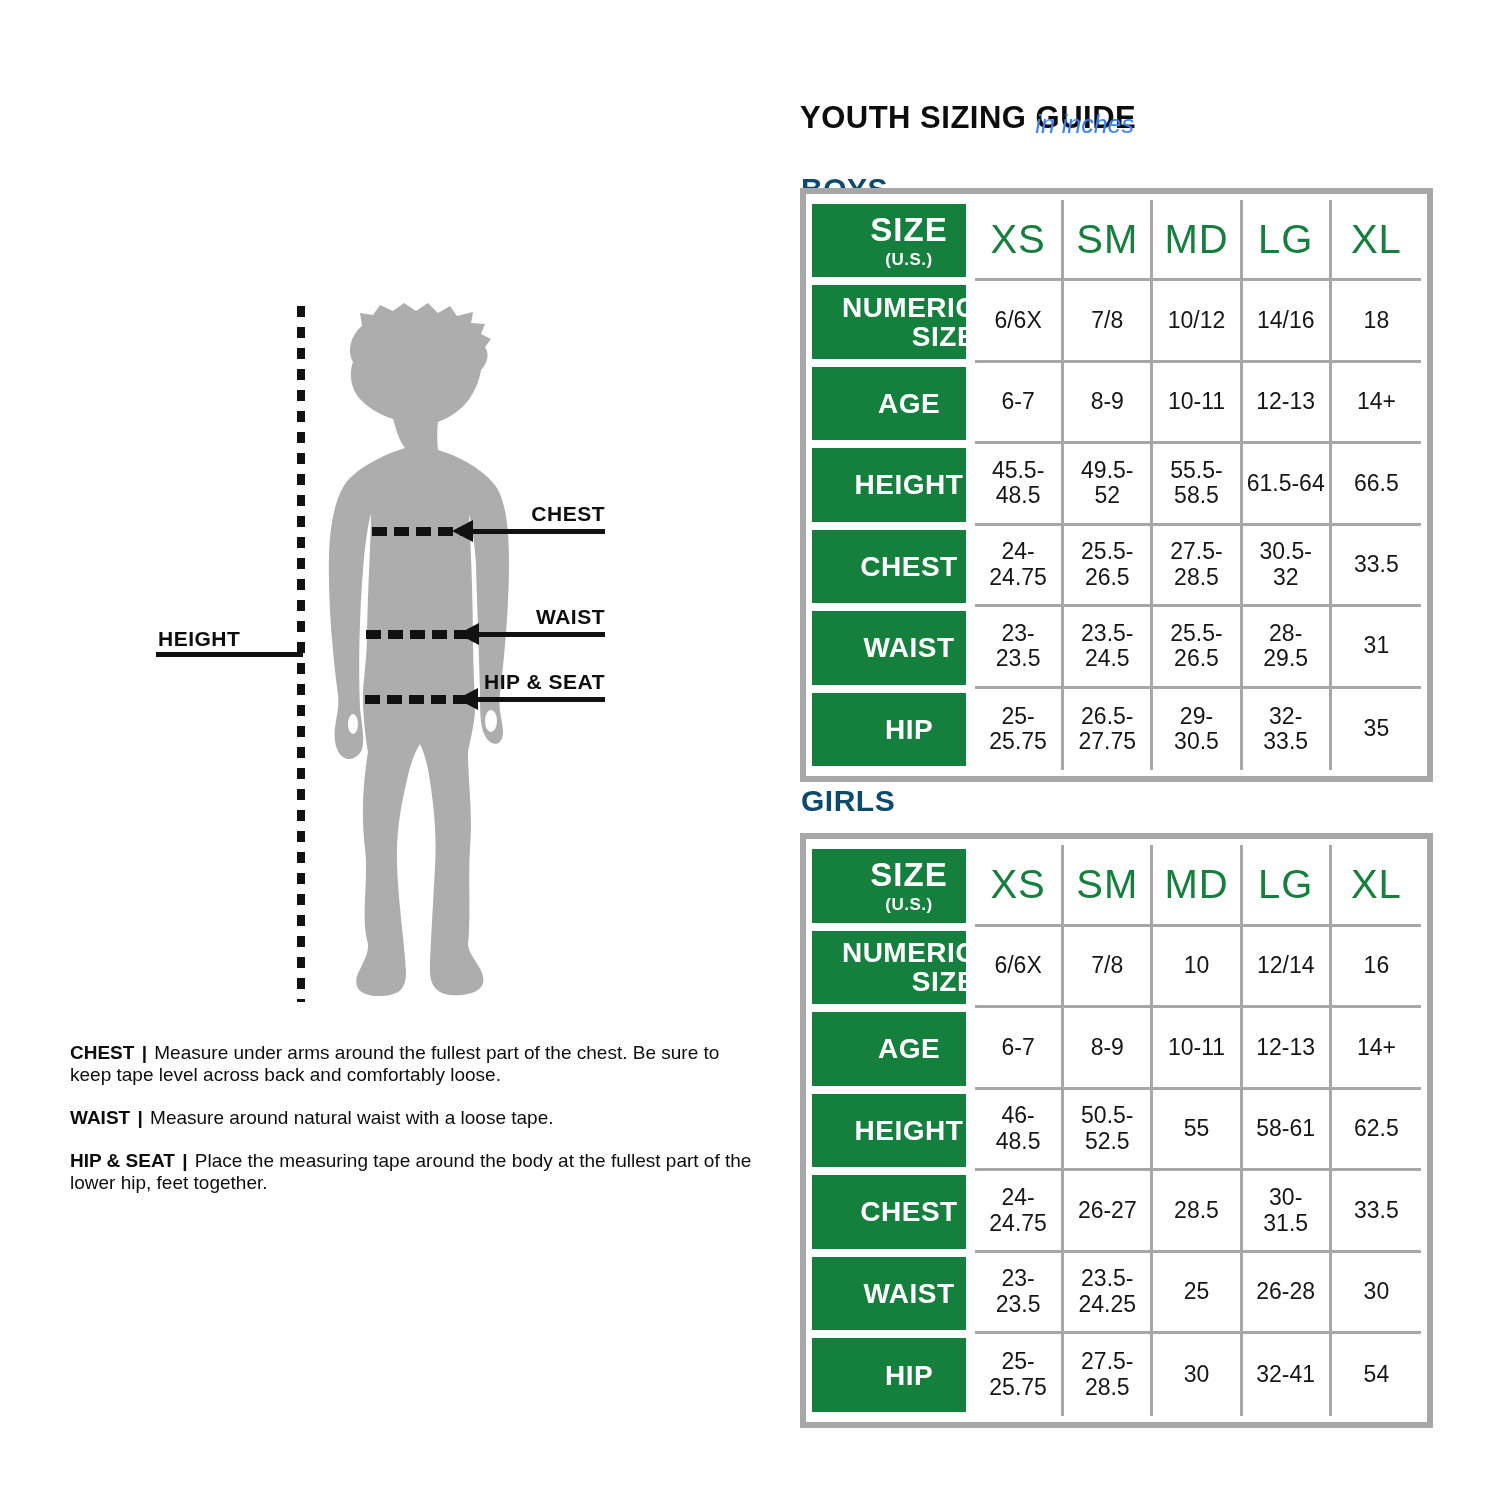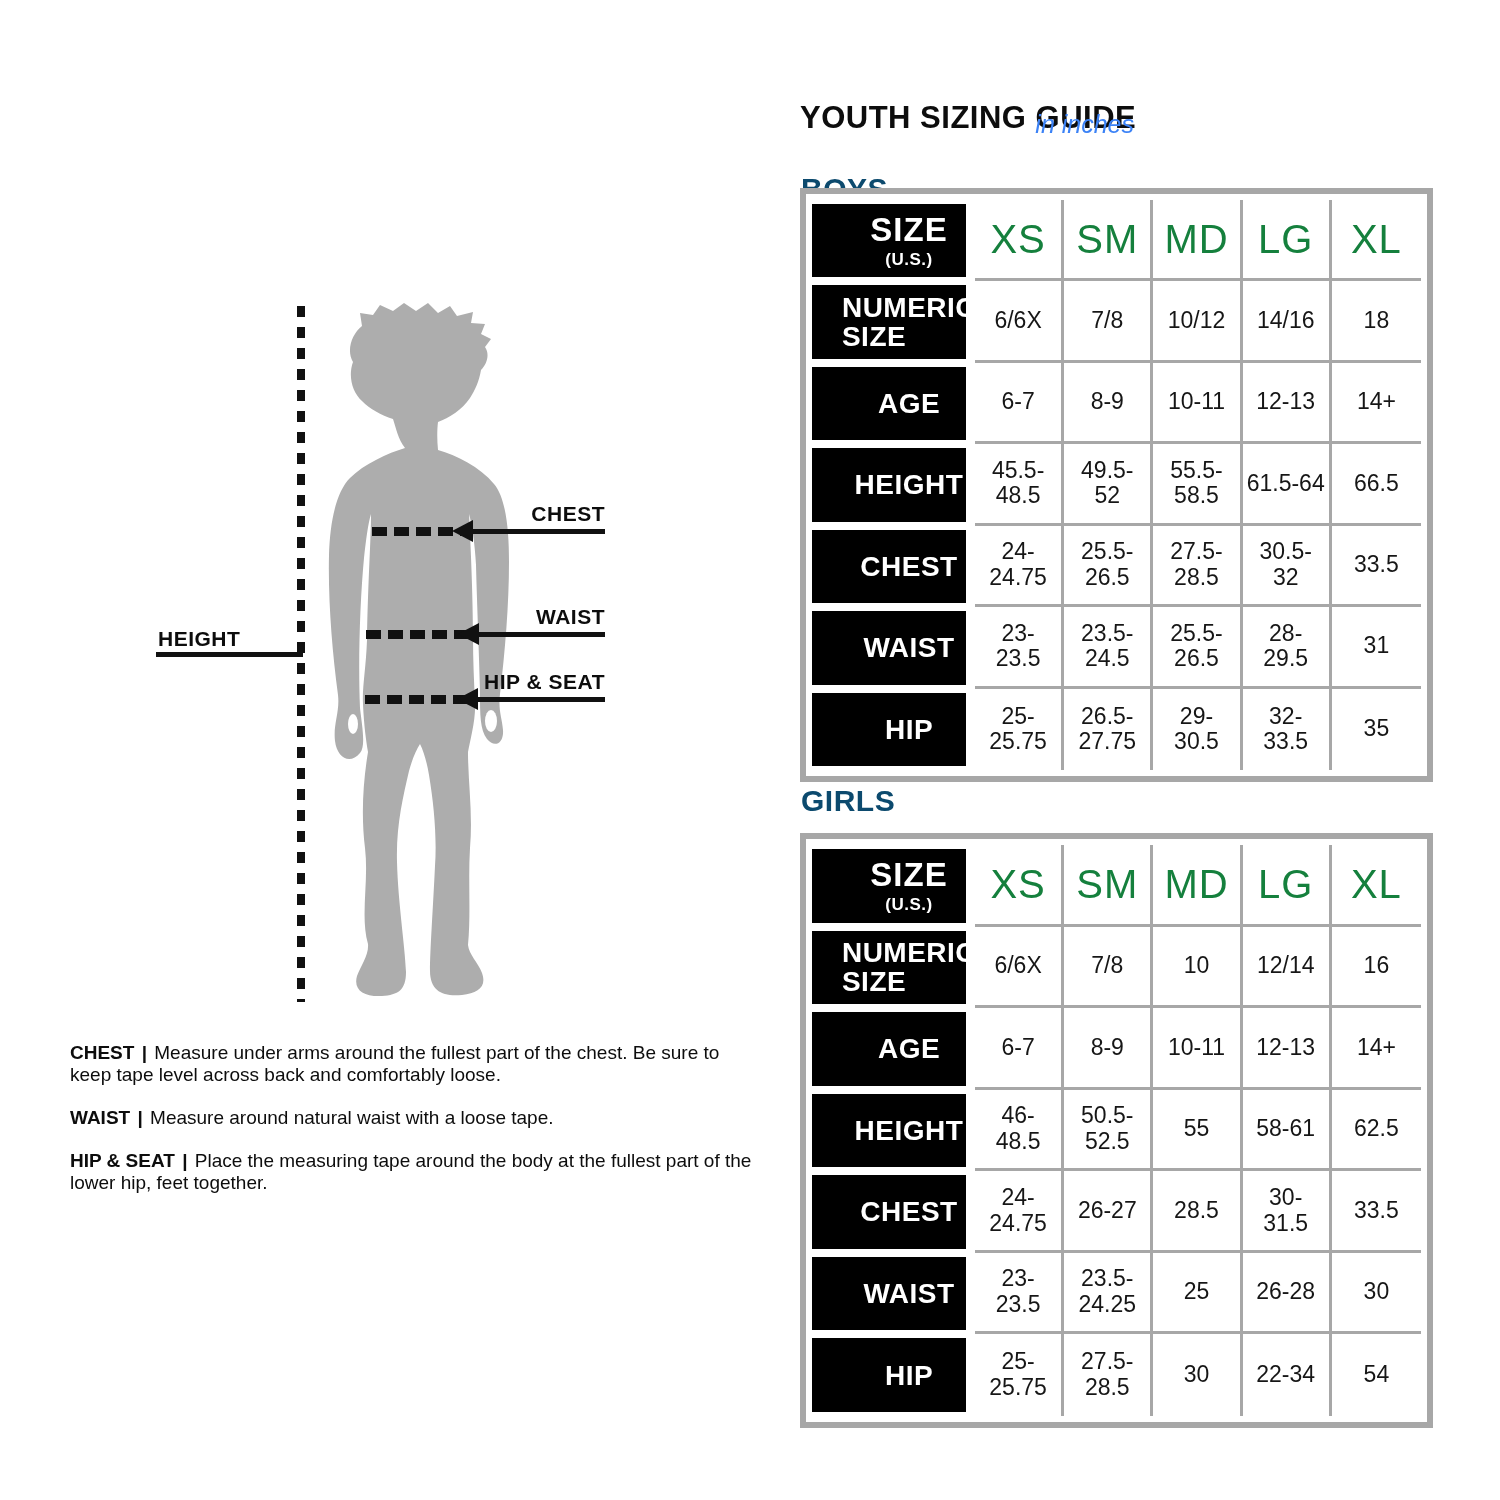--- a/index.html
+++ b/index.html
@@ -31,23 +31,23 @@
   }
   .frame.boys  { top:188px; height:594px; }
   .frame.girls { top:833px; height:595px; }
 
   .sg {
     display:grid; width:100%; height:100%;
     grid-template-columns:163px repeat(5, 1fr);
     grid-auto-rows:1fr;
   }
   .lbl {
-    background:#000000; color:#fff; margin:4px 9px 4px 0;
+    background:#15803d; color:#fff; margin:4px 9px 4px 0;
     display:flex; flex-direction:column; align-items:center; justify-content:center;
-    text-align:left; font-weight:bold; font-size:28px; line-height:1.05;
+    text-align:right; font-weight:bold; font-size:28px; line-height:1.05;
     letter-spacing:0.5px; white-space:pre-line;padding-left:40px;
   }
   .lbl .main { font-size:33px; letter-spacing:1px; }
   .lbl .sub  { font-size:17px; margin-top:3px; letter-spacing:0.5px; }
   .c {
     display:flex; align-items:center; justify-content:center; text-align:center;
     font-size:23px; line-height:1.12; color:#161616; white-space:pre-line;
     border-right:3px solid #a7a7a7; border-bottom:3px solid #a7a7a7;
     padding:2px 3px;
   }
@@ -297,18 +297,18 @@
       <div class="c">25</div>
       <div class="c">26-28</div>
       <div class="c">30</div>
 
       <div class="lbl">HIP</div>
       <div class="c">25-
 25.75</div>
       <div class="c">27.5-
 28.5</div>
       <div class="c">30</div>
-      <div class="c">22-34</div>
+      <div class="c">32-41</div>
       <div class="c">54</div>
     </div>
   </div>
 
 </div>
 
 </body></html>

